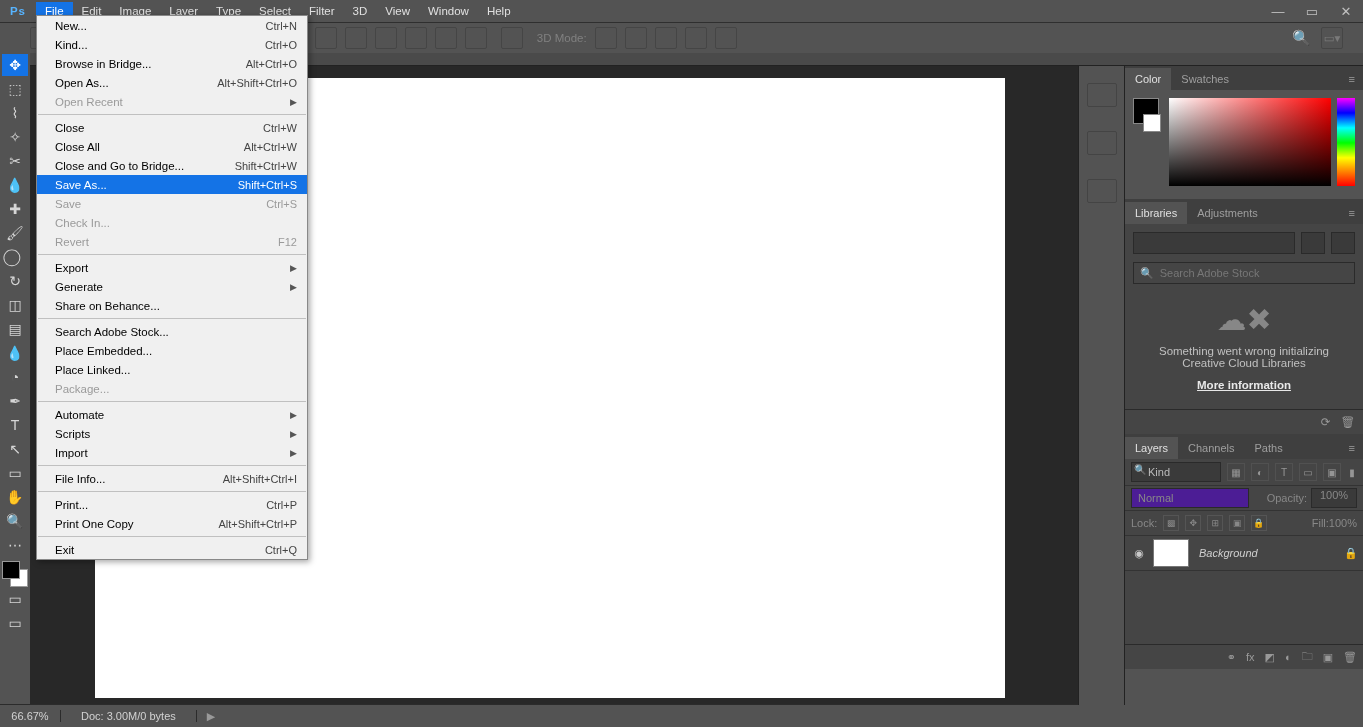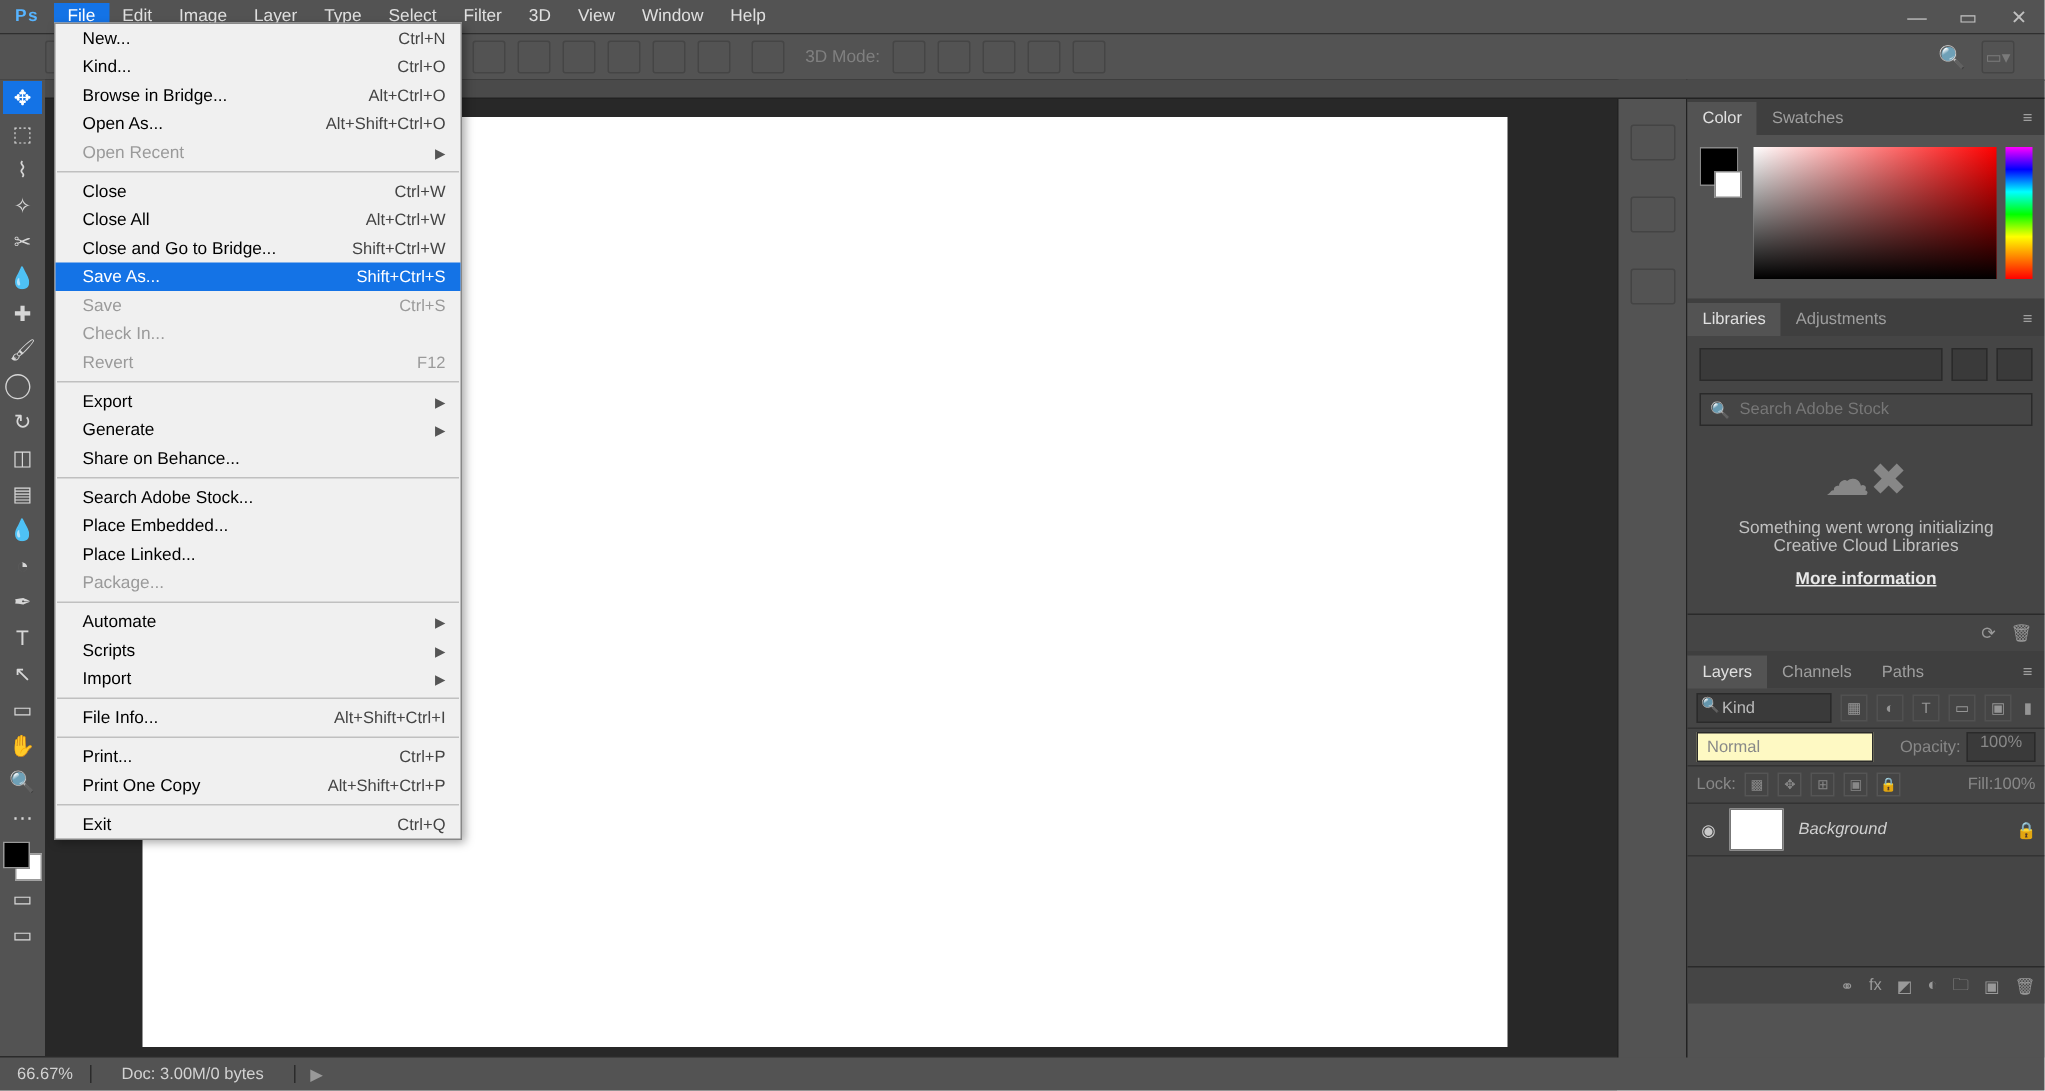--- a/index.html
+++ b/index.html
@@ -135,21 +135,21 @@
   .lib-msg a{color:#e8e8e8;text-decoration:underline;margin-top:10px;font-weight:bold;}
   .lib-foot{height:24px;border-top:1px solid #2a2a2a;display:flex;justify-content:flex-end;align-items:center;gap:10px;padding-right:8px;color:#999;}
 
   
   .lay-body{height:210px;background:#454545;display:flex;flex-direction:column;font-size:11px;}
   .lay-row1{display:flex;align-items:center;height:26px;padding:0 6px;gap:6px;border-bottom:1px solid #333;}
   .lay-row1 .kind{flex:1;height:18px;background:#3a3a3a;border:1px solid #2a2a2a;display:flex;align-items:center;padding-left:16px;color:#bbb;position:relative;}
   .lay-row1 .kind:before{content:"🔍";position:absolute;left:2px;top:1px;font-size:10px;color:#888;}
   .lay-row1 .ic{width:16px;height:16px;border:1px solid #555;opacity:.8;display:flex;align-items:center;justify-content:center;font-size:10px;color:#aaa;}
   .lay-row2{display:flex;align-items:center;height:24px;padding:0 6px;border-bottom:1px solid #333;color:#888;}
-  .lay-row2 .mode{width:110px;height:18px;background:#fef9c3;border:1px solid #2a2a2a;display:flex;align-items:center;padding-left:6px;color:#888;}
+  .lay-row2 .mode{width:110px;height:18px;background:#4c1d95;border:1px solid #2a2a2a;display:flex;align-items:center;padding-left:6px;color:#888;}
   .lay-row2 .op{margin-left:auto;display:flex;align-items:center;gap:4px;}
   .lay-row2 .pct{width:44px;height:18px;background:#3a3a3a;border:1px solid #2a2a2a;text-align:center;color:#888;}
   .lay-row3{display:flex;align-items:center;height:24px;padding:0 6px;border-bottom:1px solid #333;color:#888;}
   .lay-row3 .lk{display:flex;gap:6px;align-items:center;}
   .lay-row3 .en{width:14px;height:14px;border:1px solid #555;display:flex;align-items:center;justify-content:center;font-size:9px;}
   .lay-row3 .fl{margin-left:auto;display:flex;align-items:center;gap:0;text-align:right;}
   .lay-list{flex:1;}
   .layer{display:flex;align-items:center;height:34px;border-bottom:1px solid #333;}
   .layer .eye{width:28px;text-align:center;color:#c9c9c9;}
   .layer .thumb{width:34px;height:26px;background:#fff;border:1px solid #777;margin-right:10px;}

